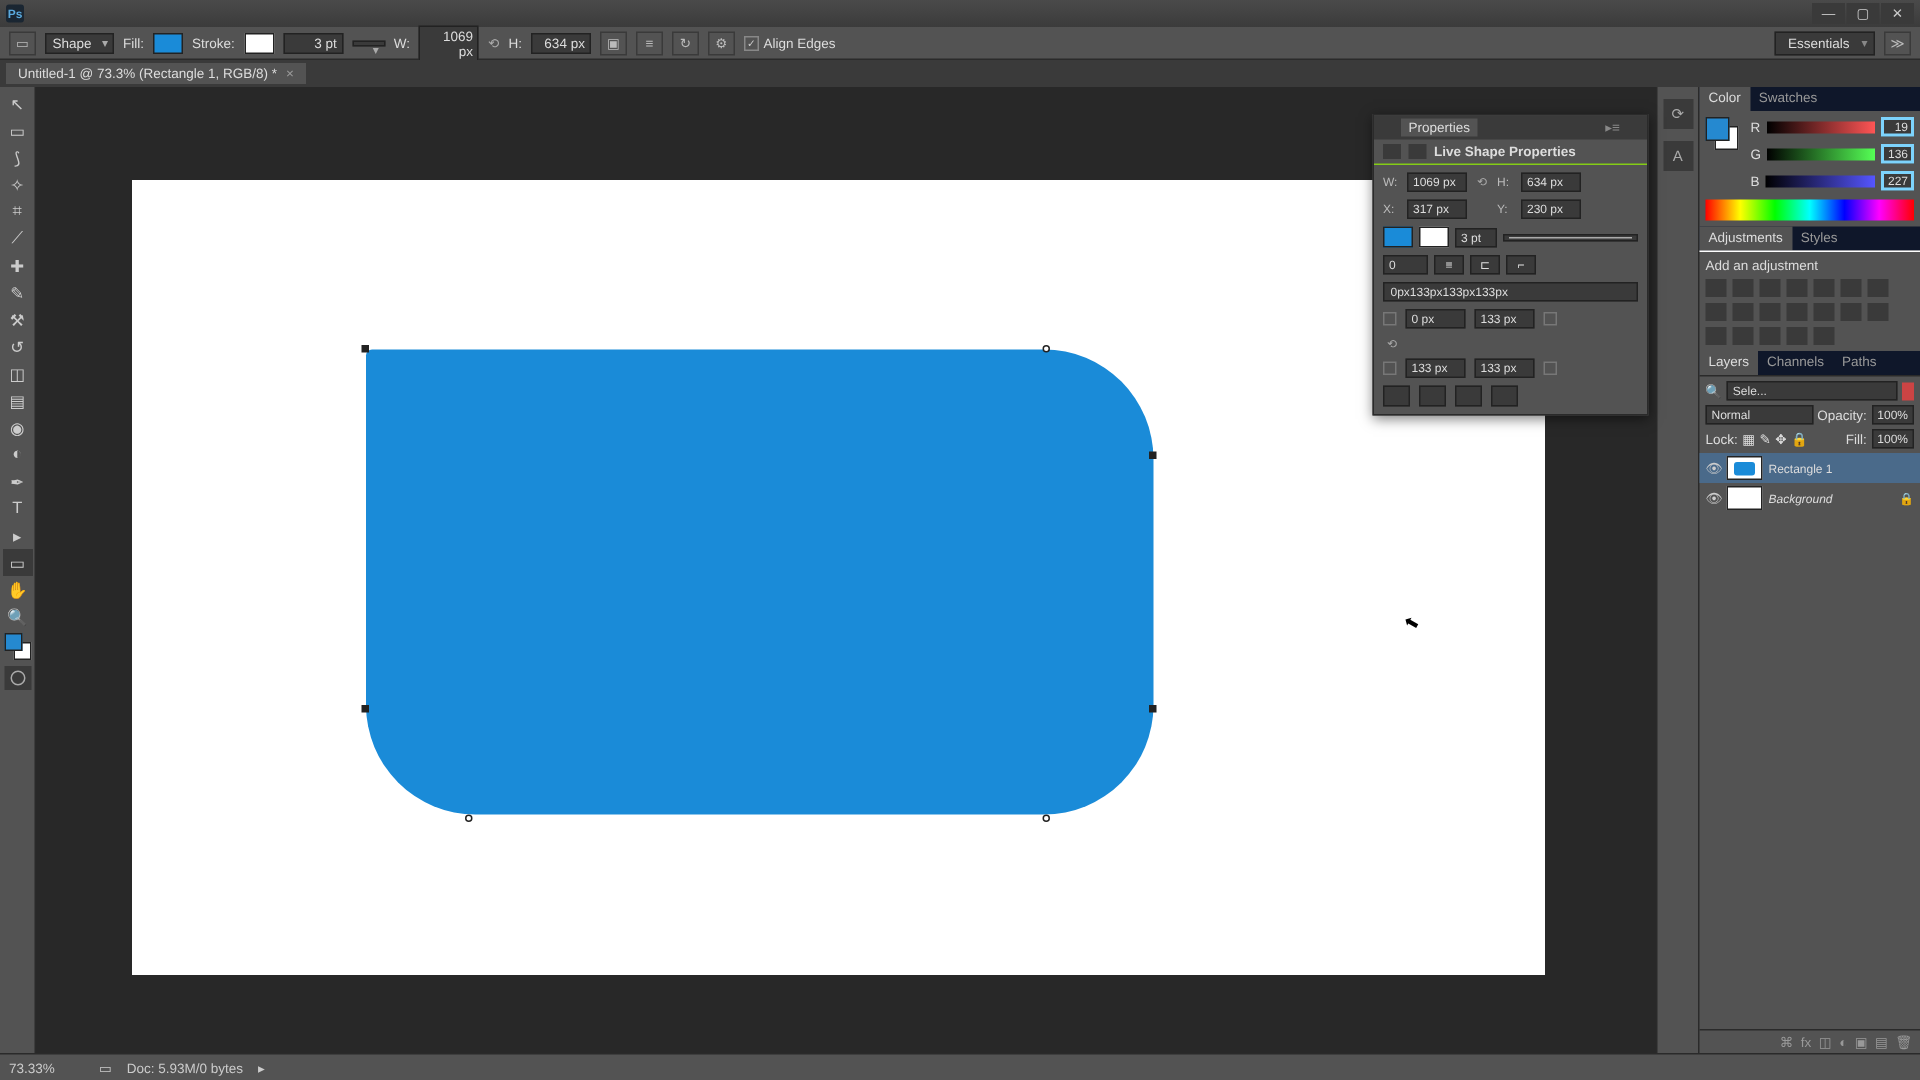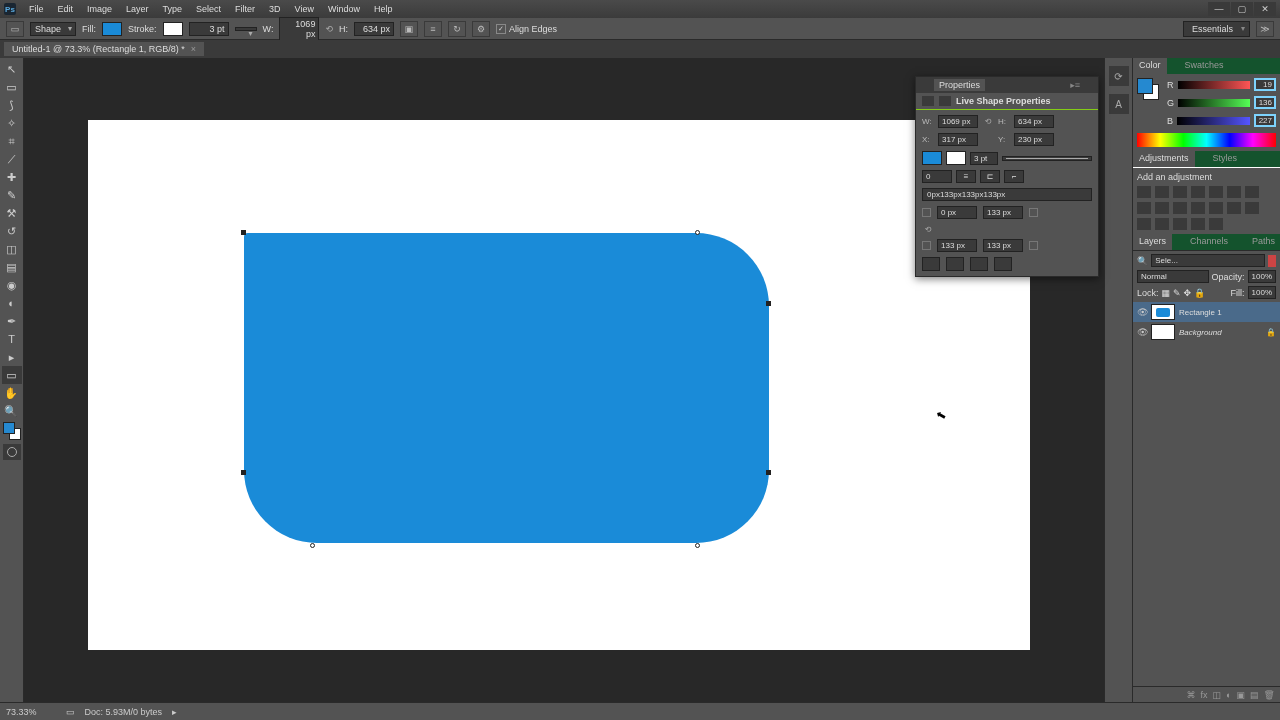--- a/index.html
+++ b/index.html
@@ -49,21 +49,21 @@
 .cursor { position:absolute; left:848px; top:288px; font-size:12px; color:#000; transform:rotate(-15deg); }
 .handle { position:absolute; width:5px; height:5px; background:#222; }
 .chandle { position:absolute; width:5px; height:5px; border:1px solid #222; background:#fff; border-radius:50%; }
 
 
 .rstrip { width:28px; background:#535353; border-left:1px solid #2a2a2a; display:flex; flex-direction:column; align-items:center; gap:8px; padding-top:8px; }
 .rstrip .ico{ width:20px; height:20px; background:#3a3a3a; display:flex; align-items:center; justify-content:center; color:#aaa; font-size:10px; }
 
 
 .rightpanels { width:148px; background:#535353; border-left:1px solid #2a2a2a; display:flex; flex-direction:column; color:#ddd; font-size:9px; }
-.ptabs { display:flex; background:#14532d; height:16px;gap:12px; }
+.ptabs { display:flex; background:#0f172a; height:16px; }
 .ptabs span { padding:2px 6px; color:#999; }
 .ptabs span.on { background:#535353; color:#ddd; }
 .colorpanel { padding:4px; }
 .colorpanel .row { display:flex; align-items:center; gap:4px; margin-bottom:3px; }
 .colorpanel .swatch2 { width:22px; height:22px; position:relative; margin-right:4px;}
 .colorpanel .swatch2 .a{position:absolute;top:0;left:0;width:16px;height:16px;background:#2589d0;border:1px solid #222;}
 .colorpanel .swatch2 .b{position:absolute;bottom:0;right:0;width:16px;height:16px;background:#fff;border:1px solid #222;}
 .colorpanel .slider { flex:1; height:8px; background:linear-gradient(to right,#000,#f55); position:relative; }
 .colorpanel .slider.g{background:linear-gradient(to right,#000,#5f5);}
 .colorpanel .slider.b{background:linear-gradient(to right,#000,#55f);}
@@ -109,33 +109,20 @@
 .status { height:18px; background:#535353; border-top:1px solid #2a2a2a; display:flex; align-items:center; color:#ccc; font-size:9px; padding:0 6px; gap:10px; }
 .status .z { width:50px; }
 </style>
 </head>
 <body>
 
 <div class="app">
 
   <div class="titlebar">
     <div class="logo">Ps</div>
-    <div class="menus">
-      <span>File</span>
-      <span>Edit</span>
-      <span>Image</span>
-      <span>Layer</span>
-      <span>Type</span>
-      <span>Select</span>
-      <span>Filter</span>
-      <span>3D</span>
-      <span>View</span>
-      <span>Window</span>
-      <span>Help</span>
-    </div>
     <div class="wbtns">
       <div>—</div>
       <div>▢</div>
       <div>✕</div>
     </div>
   </div>
 
   <div class="optbar">
     <div class="iconbtn">▭</div>
     <div class="dd">Shape</div>

